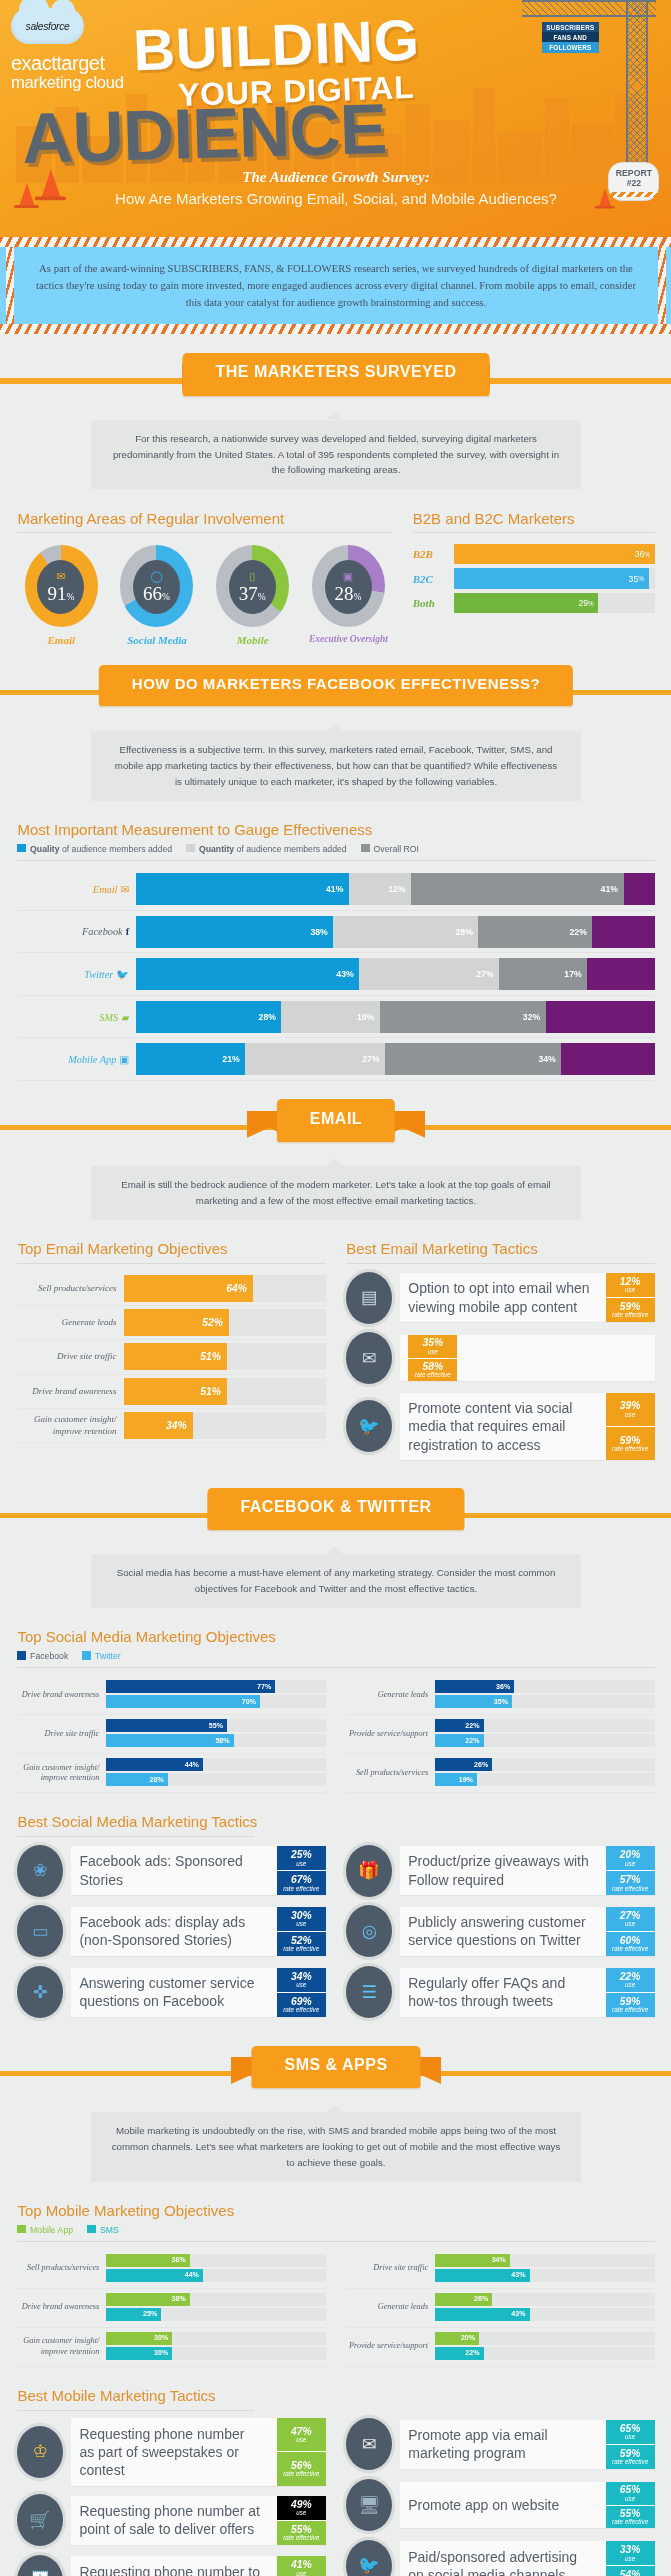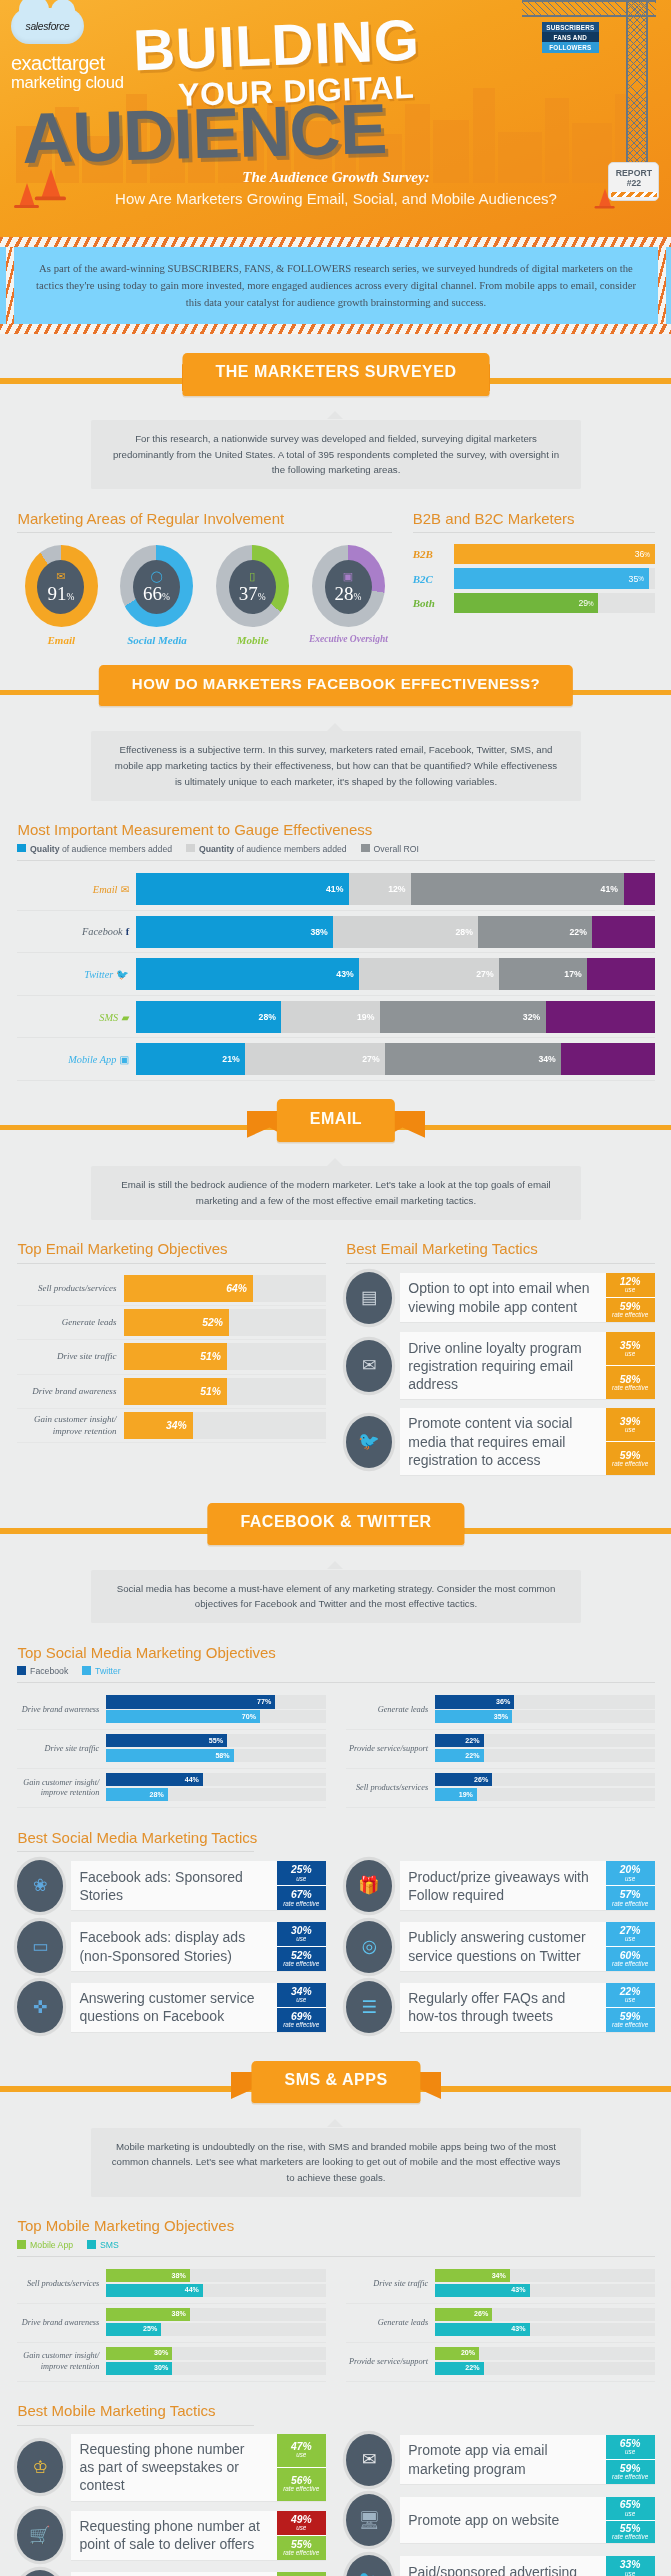--- a/index.html
+++ b/index.html
@@ -68,21 +68,21 @@
   .crane-arm {
     position: absolute; right: 16px; top: 0; width: 134px; height: 17.4px; z-index: 4;
     background:
       repeating-linear-gradient(45deg, transparent 0 4px, #6a7681 4px 4.7px);
     border-top: 2.4px solid #6a7681; border-bottom: 2.4px solid #6a7681;
   }
   .report-sign {
     position: absolute; right: 12.6px; top: 162px; z-index: 8; width: 51px;
     background: #f2f2f2; border: 1.6px solid #dcdcdc; text-align: center;
     padding: 4.7px 1.6px 3.2px; font-weight: bold; font-size: 8.7px; color: #55606b;
-    border-radius: 5px;
+    border-radius: 14px;
   }
   .report-sign .stripe {
     height: 5.5px; margin-top: 4px;
     background: repeating-linear-gradient(-45deg,#f08a1e 0 3.2px,#fff 3.2px 6.3px);
   }
   .cone {
     position: absolute; z-index: 8; width: 0; height: 0;
     border-left: 8.7px solid transparent; border-right: 8.7px solid transparent;
     border-bottom: 24px solid #f15a22;
   }
@@ -520,21 +520,20 @@
                 <div class="big">59%</div>
                   <div class="sml">rate effective</div>
               </div>
             </div>
           </div>
         </div>
 
         <div class="tactic">
           <div class="circle">✉</div>
           <div class="body">
-            <div class="txt">Drive online loyalty program registration requiring email address</div>
             <div class="nums">
               <div class="n1" style="background:#f0a019">
                 <div class="big">35%</div>
                   <div class="sml">use</div>
               </div>
               <div class="n2" style="background:#f0a019;border-top:0.8px solid #fff">
                 <div class="big">58%</div>
                   <div class="sml">rate effective</div>
               </div>
             </div>
@@ -865,21 +864,21 @@
                   <div class="sml">rate effective</div>
                 </div>
             </div>
           </div>
         </div>
         <div class="tactic">
           <div class="circle" style="color:#cfd6dd">🛒</div>
           <div class="body">
             <div class="txt">Requesting phone number at point of sale to deliver offers</div>
             <div class="nums">
-              <div class="n1" style="background:#b91c1c">
+              <div class="n1" style="background:#000000">
                   <div class="big">49%</div>
                   <div class="sml">use</div>
                 </div>
               <div class="n2" style="background:#8cc63e;border-top:0.8px solid #fff">
                   <div class="big">55%</div>
                   <div class="sml">rate effective</div>
                 </div>
             </div>
           </div>
         </div>

